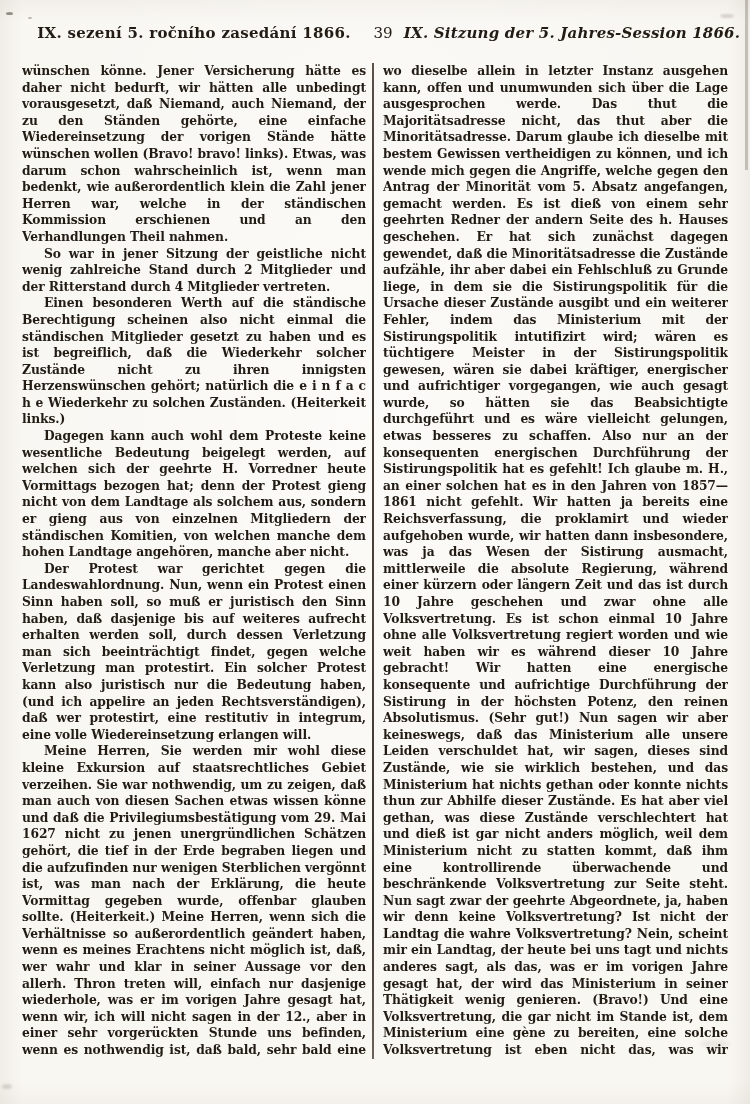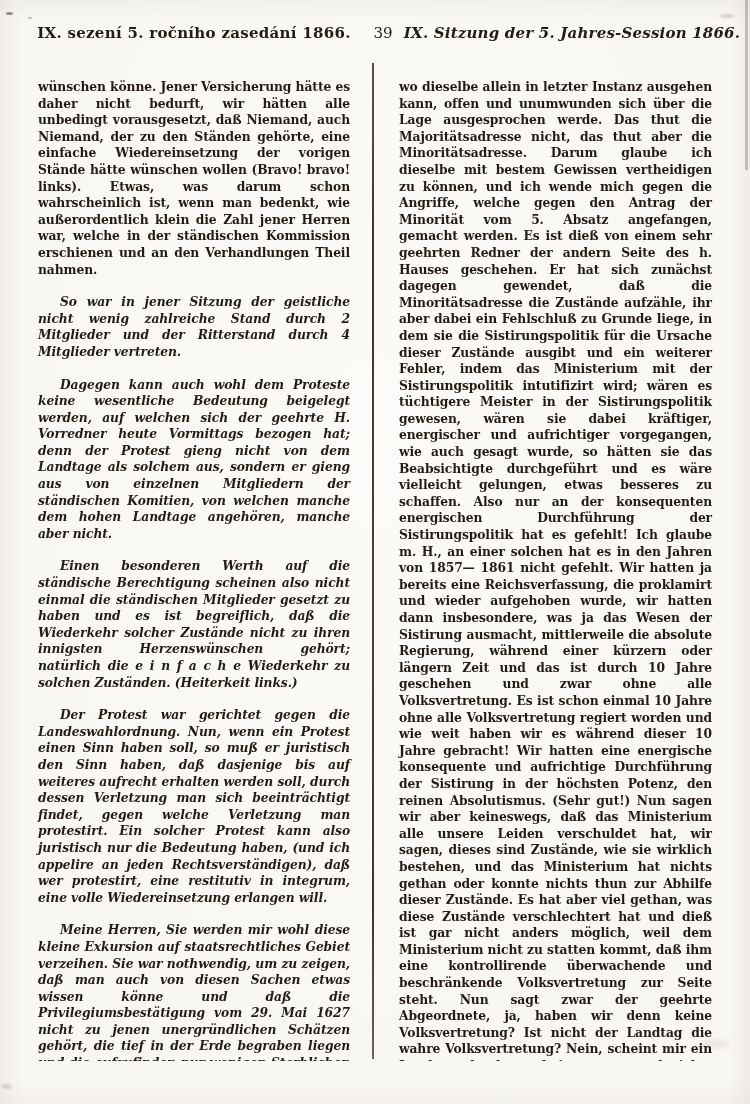--- a/index.html
+++ b/index.html
@@ -43,22 +43,22 @@
     text-align: justify;
     font-size: 12.3px;
     font-weight: bold;
     line-height: 16.6px;
     letter-spacing: -0.1px;
     word-spacing: 0px;
     hyphens: none;
   }
   .col-left  { left: 22px;  width: 344px; }
   .col-right { left: 383px; width: 345px; }
-  .column p { margin: 16px; }
-  .column p.indent { text-indent: 22px; font-style: italic; }
+  .column p { margin: 0; }
+  .column p.indent { text-indent: 22px; }
 
   .divider {
     position: absolute;
     left: 372px; top: 63px;
     width: 1.5px; height: 996px;
     background: linear-gradient(180deg, #5a524a 0%, #3d362f 18%, #4a423a 55%, #3d362f 85%, #6a6158 100%);
   }
 
   .artifact { position: absolute; border-radius: 50%; }
   .a1 { left: 6px;  top: 12px;  width: 7px; height: 3px; background: rgba(70,62,52,0.55); filter: blur(0.5px); }
@@ -85,21 +85,21 @@
   <div class="header-num">39</div>
   <div class="header-right">IX. Sitzung der 5. Jahres-Session 1866.</div>
 </div>
 
 <div class="divider"></div>
 
 <div class="textblock">
   <div class="column col-left">
     <p>wünschen könne. Jener Versicherung hätte es daher nicht bedurft, wir hätten alle unbedingt vorausgesetzt, daß Niemand, auch Niemand, der zu den Ständen gehörte, eine einfache Wiedereinsetzung der vorigen Stände hätte wünschen wollen (Bravo! bravo! links). Etwas, was darum schon wahrscheinlich ist, wenn man bedenkt, wie außerordentlich klein die Zahl jener Herren war, welche in der ständischen Kommission erschienen und an den Verhandlungen Theil nahmen.</p>
     <p class="indent">So war in jener Sitzung der geistliche nicht wenig zahlreiche Stand durch 2 Mitglieder und der Ritterstand durch 4 Mitglieder vertreten.</p>
+    <p class="indent">Einen besonderen Werth auf die ständische Berechtigung scheinen also nicht einmal die ständischen Mitglieder gesetzt zu haben und es ist begreiflich, daß die Wiederkehr solcher Zustände nicht zu ihren innigsten Herzenswünschen gehört; natürlich die e i n f a c h e Wiederkehr zu solchen Zuständen. (Heiterkeit links.)</p>
     <p class="indent">Dagegen kann auch wohl dem Proteste keine wesentliche Bedeutung beigelegt werden, auf welchen sich der geehrte H. Vorredner heute Vormittags bezogen hat; denn der Protest gieng nicht von dem Landtage als solchem aus, sondern er gieng aus von einzelnen Mitgliedern der ständischen Komitien, von welchen manche dem hohen Landtage angehören, manche aber nicht.</p>
-    <p class="indent">Einen besonderen Werth auf die ständische Berechtigung scheinen also nicht einmal die ständischen Mitglieder gesetzt zu haben und es ist begreiflich, daß die Wiederkehr solcher Zustände nicht zu ihren innigsten Herzenswünschen gehört; natürlich die e i n f a c h e Wiederkehr zu solchen Zuständen. (Heiterkeit links.)</p>
     <p class="indent">Der Protest war gerichtet gegen die Landeswahlordnung. Nun, wenn ein Protest einen Sinn haben soll, so muß er juristisch den Sinn haben, daß dasjenige bis auf weiteres aufrecht erhalten werden soll, durch dessen Verletzung man sich beeinträchtigt findet, gegen welche Verletzung man protestirt. Ein solcher Protest kann also juristisch nur die Bedeutung haben, (und ich appelire an jeden Rechtsverständigen), daß wer protestirt, eine restitutiv in integrum, eine volle Wiedereinsetzung erlangen will.</p>
     <p class="indent">Meine Herren, Sie werden mir wohl diese kleine Exkursion auf staatsrechtliches Gebiet verzeihen. Sie war nothwendig, um zu zeigen, daß man auch von diesen Sachen etwas wissen könne und daß die Privilegiumsbestätigung vom 29. Mai 1627 nicht zu jenen unergründlichen Schätzen gehört, die tief in der Erde begraben liegen und die aufzufinden nur wenigen Sterblichen vergönnt ist, was man nach der Erklärung, die heute Vormittag gegeben wurde, offenbar glauben sollte. (Heiterkeit.) Meine Herren, wenn sich die Verhältnisse so außerordentlich geändert haben, wenn es meines Erachtens nicht möglich ist, daß, wer wahr und klar in seiner Aussage vor den allerh. Thron treten will, einfach nur dasjenige wiederhole, was er im vorigen Jahre gesagt hat, wenn wir, ich will nicht sagen in der 12., aber in einer sehr vorgerückten Stunde uns befinden, wenn es nothwendig ist, daß bald, sehr bald eine endgiltige Constituirung des Reiches stattfinde, daß bald Hand angelegt werde: dann ist es auch nothwendig, an jenem Ort daß von</p>
   </div>
   <div class="column col-right">
     <p>wo dieselbe allein in letzter Instanz ausgehen kann, offen und unumwunden sich über die Lage ausgesprochen werde. Das thut die Majoritätsadresse nicht, das thut aber die Minoritätsadresse. Darum glaube ich dieselbe mit bestem Gewissen vertheidigen zu können, und ich wende mich gegen die Angriffe, welche gegen den Antrag der Minorität vom 5. Absatz angefangen, gemacht werden. Es ist dieß von einem sehr geehrten Redner der andern Seite des h. Hauses geschehen. Er hat sich zunächst dagegen gewendet, daß die Minoritätsadresse die Zustände aufzähle, ihr aber dabei ein Fehlschluß zu Grunde liege, in dem sie die Sistirungspolitik für die Ursache dieser Zustände ausgibt und ein weiterer Fehler, indem das Ministerium mit der Sistirungspolitik intutifizirt wird; wären es tüchtigere Meister in der Sistirungspolitik gewesen, wären sie dabei kräftiger, energischer und aufrichtiger vorgegangen, wie auch gesagt wurde, so hätten sie das Beabsichtigte durchgeführt und es wäre vielleicht gelungen, etwas besseres zu schaffen. Also nur an der konsequenten energischen Durchführung der Sistirungspolitik hat es gefehlt! Ich glaube m. H., an einer solchen hat es in den Jahren von 1857— 1861 nicht gefehlt. Wir hatten ja bereits eine Reichsverfassung, die proklamirt und wieder aufgehoben wurde, wir hatten dann insbesondere, was ja das Wesen der Sistirung ausmacht, mittlerweile die absolute Regierung, während einer kürzern oder längern Zeit und das ist durch 10 Jahre geschehen und zwar ohne alle Volksvertretung. Es ist schon einmal 10 Jahre ohne alle Volksvertretung regiert worden und wie weit haben wir es während dieser 10 Jahre gebracht! Wir hatten eine energische konsequente und aufrichtige Durchführung der Sistirung in der höchsten Potenz, den reinen Absolutismus. (Sehr gut!) Nun sagen wir aber keineswegs, daß das Ministerium alle unsere Leiden verschuldet hat, wir sagen, dieses sind Zustände, wie sie wirklich bestehen, und das Ministerium hat nichts gethan oder konnte nichts thun zur Abhilfe dieser Zustände. Es hat aber viel gethan, was diese Zustände verschlechtert hat und dieß ist gar nicht anders möglich, weil dem Ministerium nicht zu statten kommt, daß ihm eine kontrollirende überwachende und beschränkende Volksvertretung zur Seite steht. Nun sagt zwar der geehrte Abgeordnete, ja, haben wir denn keine Volksvertretung? Ist nicht der Landtag die wahre Volksvertretung? Nein, scheint mir ein Landtag, der heute bei uns tagt und nichts anderes sagt, als das, was er im vorigen Jahre gesagt hat, der wird das Ministerium in seiner Thätigkeit wenig genieren. (Bravo!) Und eine Volksvertretung, die gar nicht im Stande ist, dem Ministerium eine gène zu bereiten, eine solche Volksvertretung ist eben nicht das, was wir gemeint haben, wenn wir von einem Regieren »ohne Kontrolle und nicht beschränkt durch die Volksvertretung« sprechen. Es ist ganz etwas anderes, und Männer, die das erlebt haben, werden es bestätigen, Mann gegen Mann,</p>
   </div>
 </div>
 
 </body></html>

